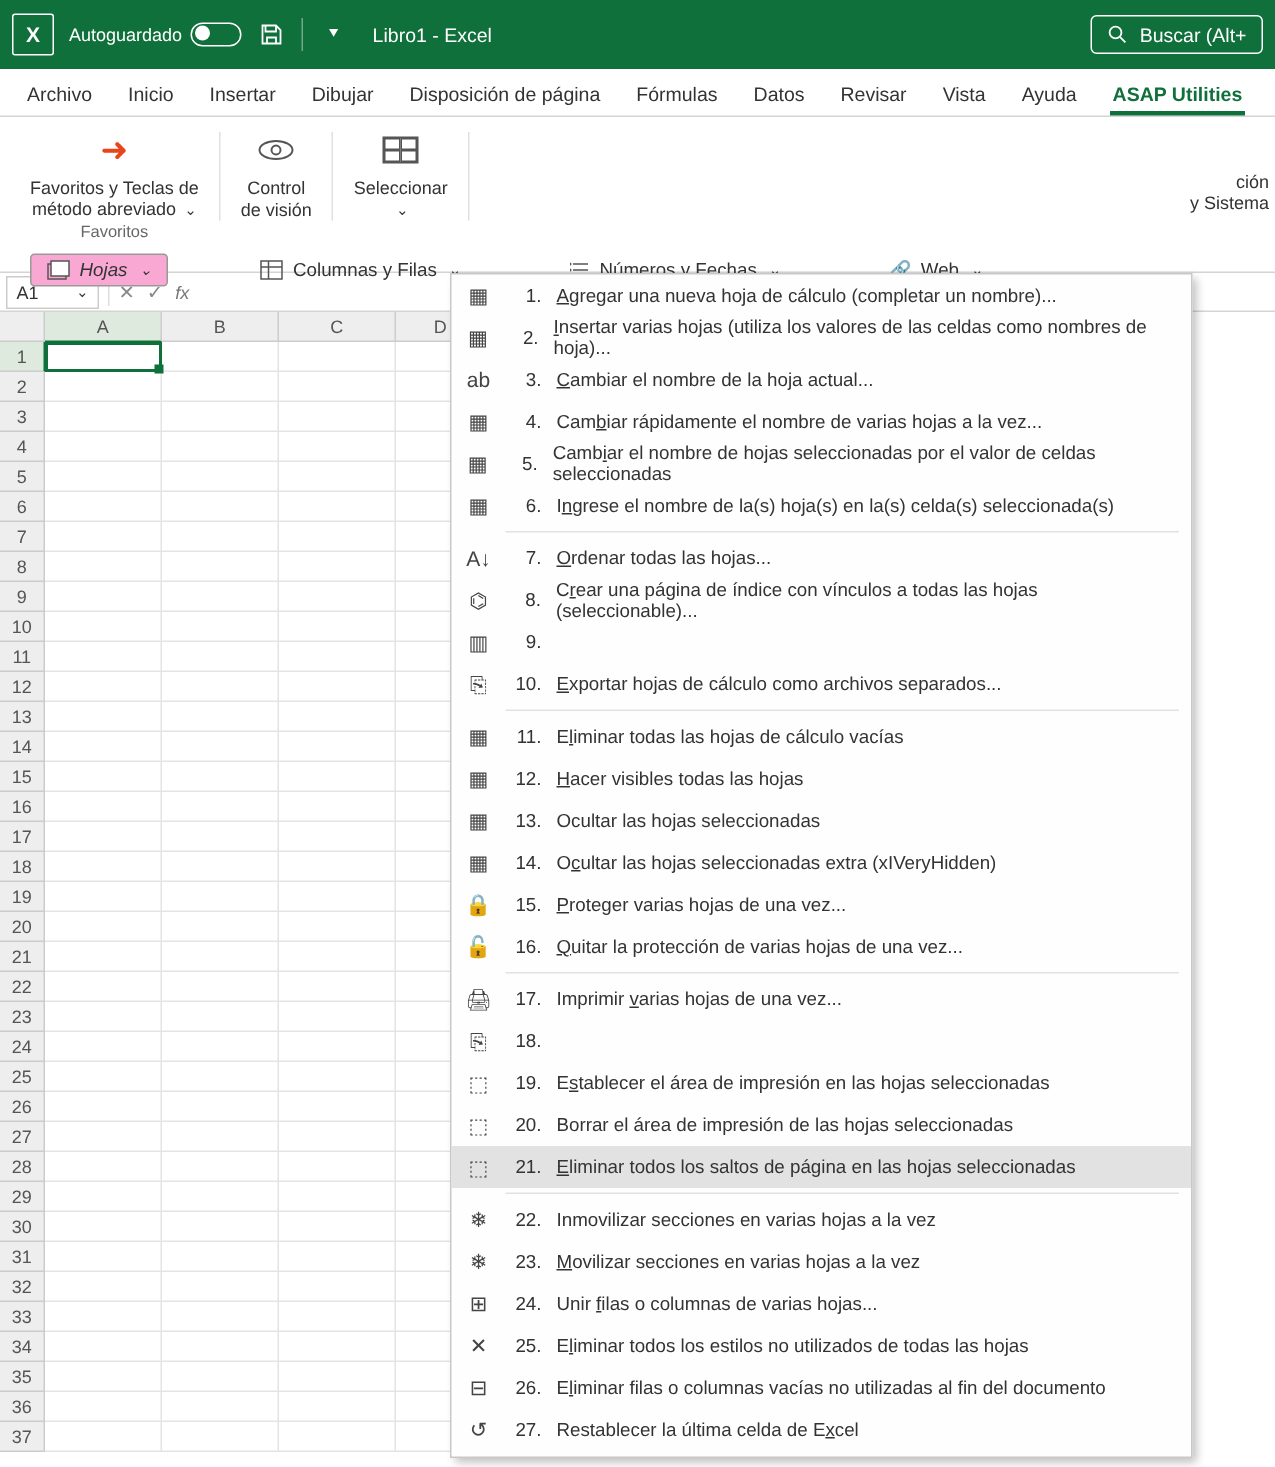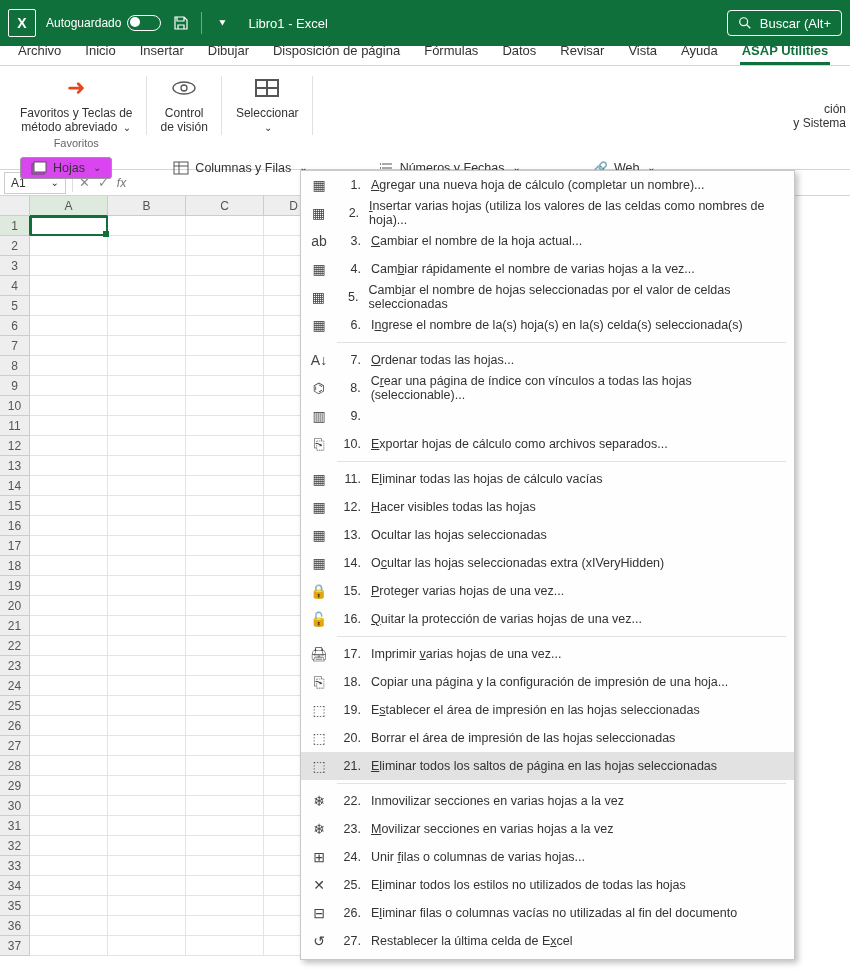--- a/index.html
+++ b/index.html
@@ -14,41 +14,41 @@
   .toggle::after { content: ""; position: absolute; width: 10px; height: 10px; background: #fff; border-radius: 50%; top: 1px; left: 2px; }
   .qat { display: flex; align-items: center; gap: 12px; }
   .qat-icon { width: 16px; height: 16px; color: #fff; display: flex; align-items: center; justify-content: center; font-size: 14px; }
   .qat-sep { width: 1px; height: 22px; background: rgba(255,255,255,0.4); }
   .title-text { margin-left: 18px; font-size: 13px; }
   .title-spacer { flex: 1; }
   .search-pill { height: 26px; border: 1px solid #fff; border-radius: 4px; display: flex; align-items: center; padding: 0 10px; gap: 8px; color: #fff; font-size: 13px; }
   .search-icon { font-size: 14px; }
 
   
-  .ribbon-tabs { height: 20px; background: #fff; border-bottom: 1px solid #d4d4d4; display: flex; align-items: flex-end; padding-left: 6px; gap: 0; }
+  .ribbon-tabs { height: 32px; background: #fff; border-bottom: 1px solid #d4d4d4; display: flex; align-items: flex-end; padding-left: 6px; gap: 0; }
   .ribbon-tab { padding: 6px 12px 7px 12px; font-size: 13px; color: #333; cursor: pointer; position: relative; }
   .ribbon-tab.active { color: #0f703b; font-weight: 600; }
   .ribbon-tab.active::after { content: ""; position: absolute; left: 10px; right: 10px; bottom: 0; height: 3px; background: #0f703b; }
 
   
   .ribbon { background: #fff; display: flex; padding: 4px 6px 2px 6px; border-bottom: 1px solid #d4d4d4; position: relative; height: 104px; }
   .rgroup { display: flex; flex-direction: column; align-items: center; padding: 2px 8px; position: relative; }
   .rgroup::after { content: ""; position: absolute; right: 0; top: 6px; bottom: 18px; width: 1px; background: #e0e0e0; }
   .rgroup-body { flex: 1; display: flex; align-items: center; justify-content: center; flex-direction: column; gap: 2px; }
   .rgroup-label { font-size: 11px; color: #666; padding-bottom: 2px; }
   .big-btn { display: flex; flex-direction: column; align-items: center; gap: 4px; padding: 2px 6px; text-align: center; font-size: 12px; line-height: 1.2; }
   .big-btn-icon { width: 32px; height: 28px; display: flex; align-items: center; justify-content: center; font-size: 22px; }
   .arrow-icon { color: #e8461a; font-size: 22px; }
   .grid-icon { width: 24px; height: 18px; border: 1.5px solid #555; display: grid; grid-template-columns: 1fr 1fr; grid-template-rows: 1fr 1fr; }
   .grid-icon div { border: 0.5px solid #555; }
   .dropdown-caret { font-size: 10px; margin-left: 2px; }
 
   .toolbar-row { display: flex; gap: 50px; padding-left: 14px; }
   .small-btn { display: inline-flex; align-items: center; gap: 6px; padding: 3px 10px; font-size: 12.5px; border: 1px solid transparent; border-radius: 3px; }
-  .small-btn.open { border: 1px solid #999; background: #d946ef; }
+  .small-btn.open { border: 1px solid #999; background: #f9a8d4; font-style: italic; }
   .link-icon { font-size: 12px; }
   .right-frag { position: absolute; right: 0; top: 36px; display: flex; flex-direction: column; align-items: flex-end; font-size: 12px; padding-right: 4px; }
 
   
   .formulabar { display: flex; align-items: center; height: 26px; border-bottom: 1px solid #d4d4d4; padding: 2px 4px; gap: 6px; }
   .namebox { width: 62px; height: 22px; border: 1px solid #ccc; display: flex; align-items: center; padding: 0 6px; font-size: 12px; justify-content: space-between; }
   .fx-btn-group { display: flex; align-items: center; gap: 8px; }
   .fx-btn { color: #888; font-size: 13px; }
   .fx-sep { width: 1px; height: 18px; background: #ddd; }
   .fx-label { font-style: italic; font-size: 12px; color: #777; }
@@ -300,21 +300,20 @@
       </div>
       <div class="menu-sep"></div>
       <div class="menu-item">
         <span class="menu-icon">🖨</span>
         <span class="menu-num">17.</span>
         <span class="menu-label">Imprimir <u>v</u>arias hojas de una vez...</span>
       </div>
       <div class="menu-item">
         <span class="menu-icon">⎘</span>
         <span class="menu-num">18.</span>
-        <span class="menu-label">Copiar una página y la configuración de impresión de una hoja...</span>
       </div>
       <div class="menu-item">
         <span class="menu-icon">⬚</span>
         <span class="menu-num">19.</span>
         <span class="menu-label">E<u>s</u>tablecer el área de impresión en las hojas seleccionadas</span>
       </div>
       <div class="menu-item">
         <span class="menu-icon">⬚</span>
         <span class="menu-num">20.</span>
         <span class="menu-label">Borrar el área de impresión de las hojas seleccionadas</span>

